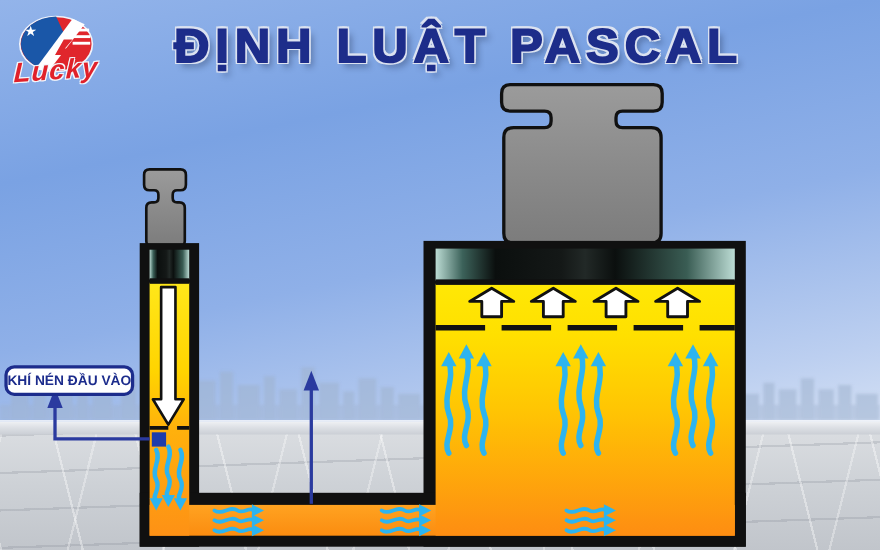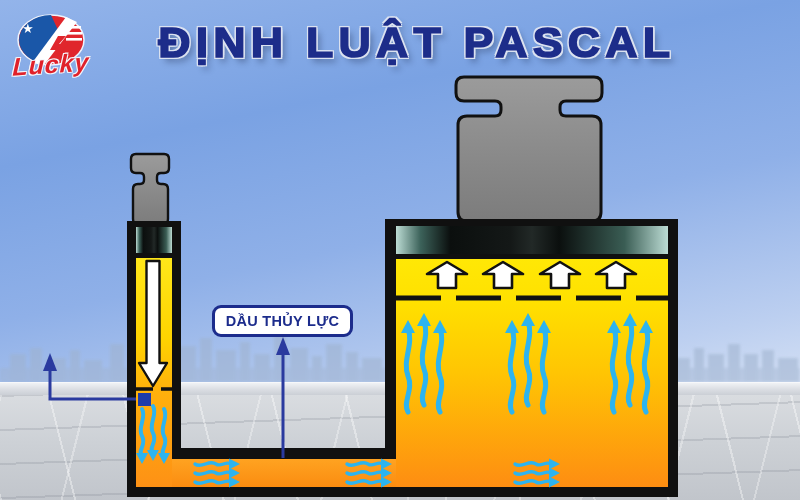--- a/index.html
+++ b/index.html
@@ -244,17 +244,17 @@
     <g stroke="#2a3a9f" fill="none" stroke-width="3">
       <path d="M50,369 V399 H136"></path>
       <path d="M50,353 L57,371 L43,371 Z" fill="#2a3a9f" stroke="none"></path>
     </g>
     <g stroke="#2a3a9f" fill="none" stroke-width="3">
       <path d="M283,354 V458"></path>
       <path d="M283,337 L290,355 L276,355 Z" fill="#2a3a9f" stroke="none"></path>
     </g>
   </svg>
 
-  <div class="lbl lbl-oil">
-    <span>DẦU THỦY LỰC</span>
+  <div class="lbl lbl-air">
+    <span>KHÍ NÉN ĐẦU VÀO</span>
   </div>
 
 </div>
 
 </body></html>

